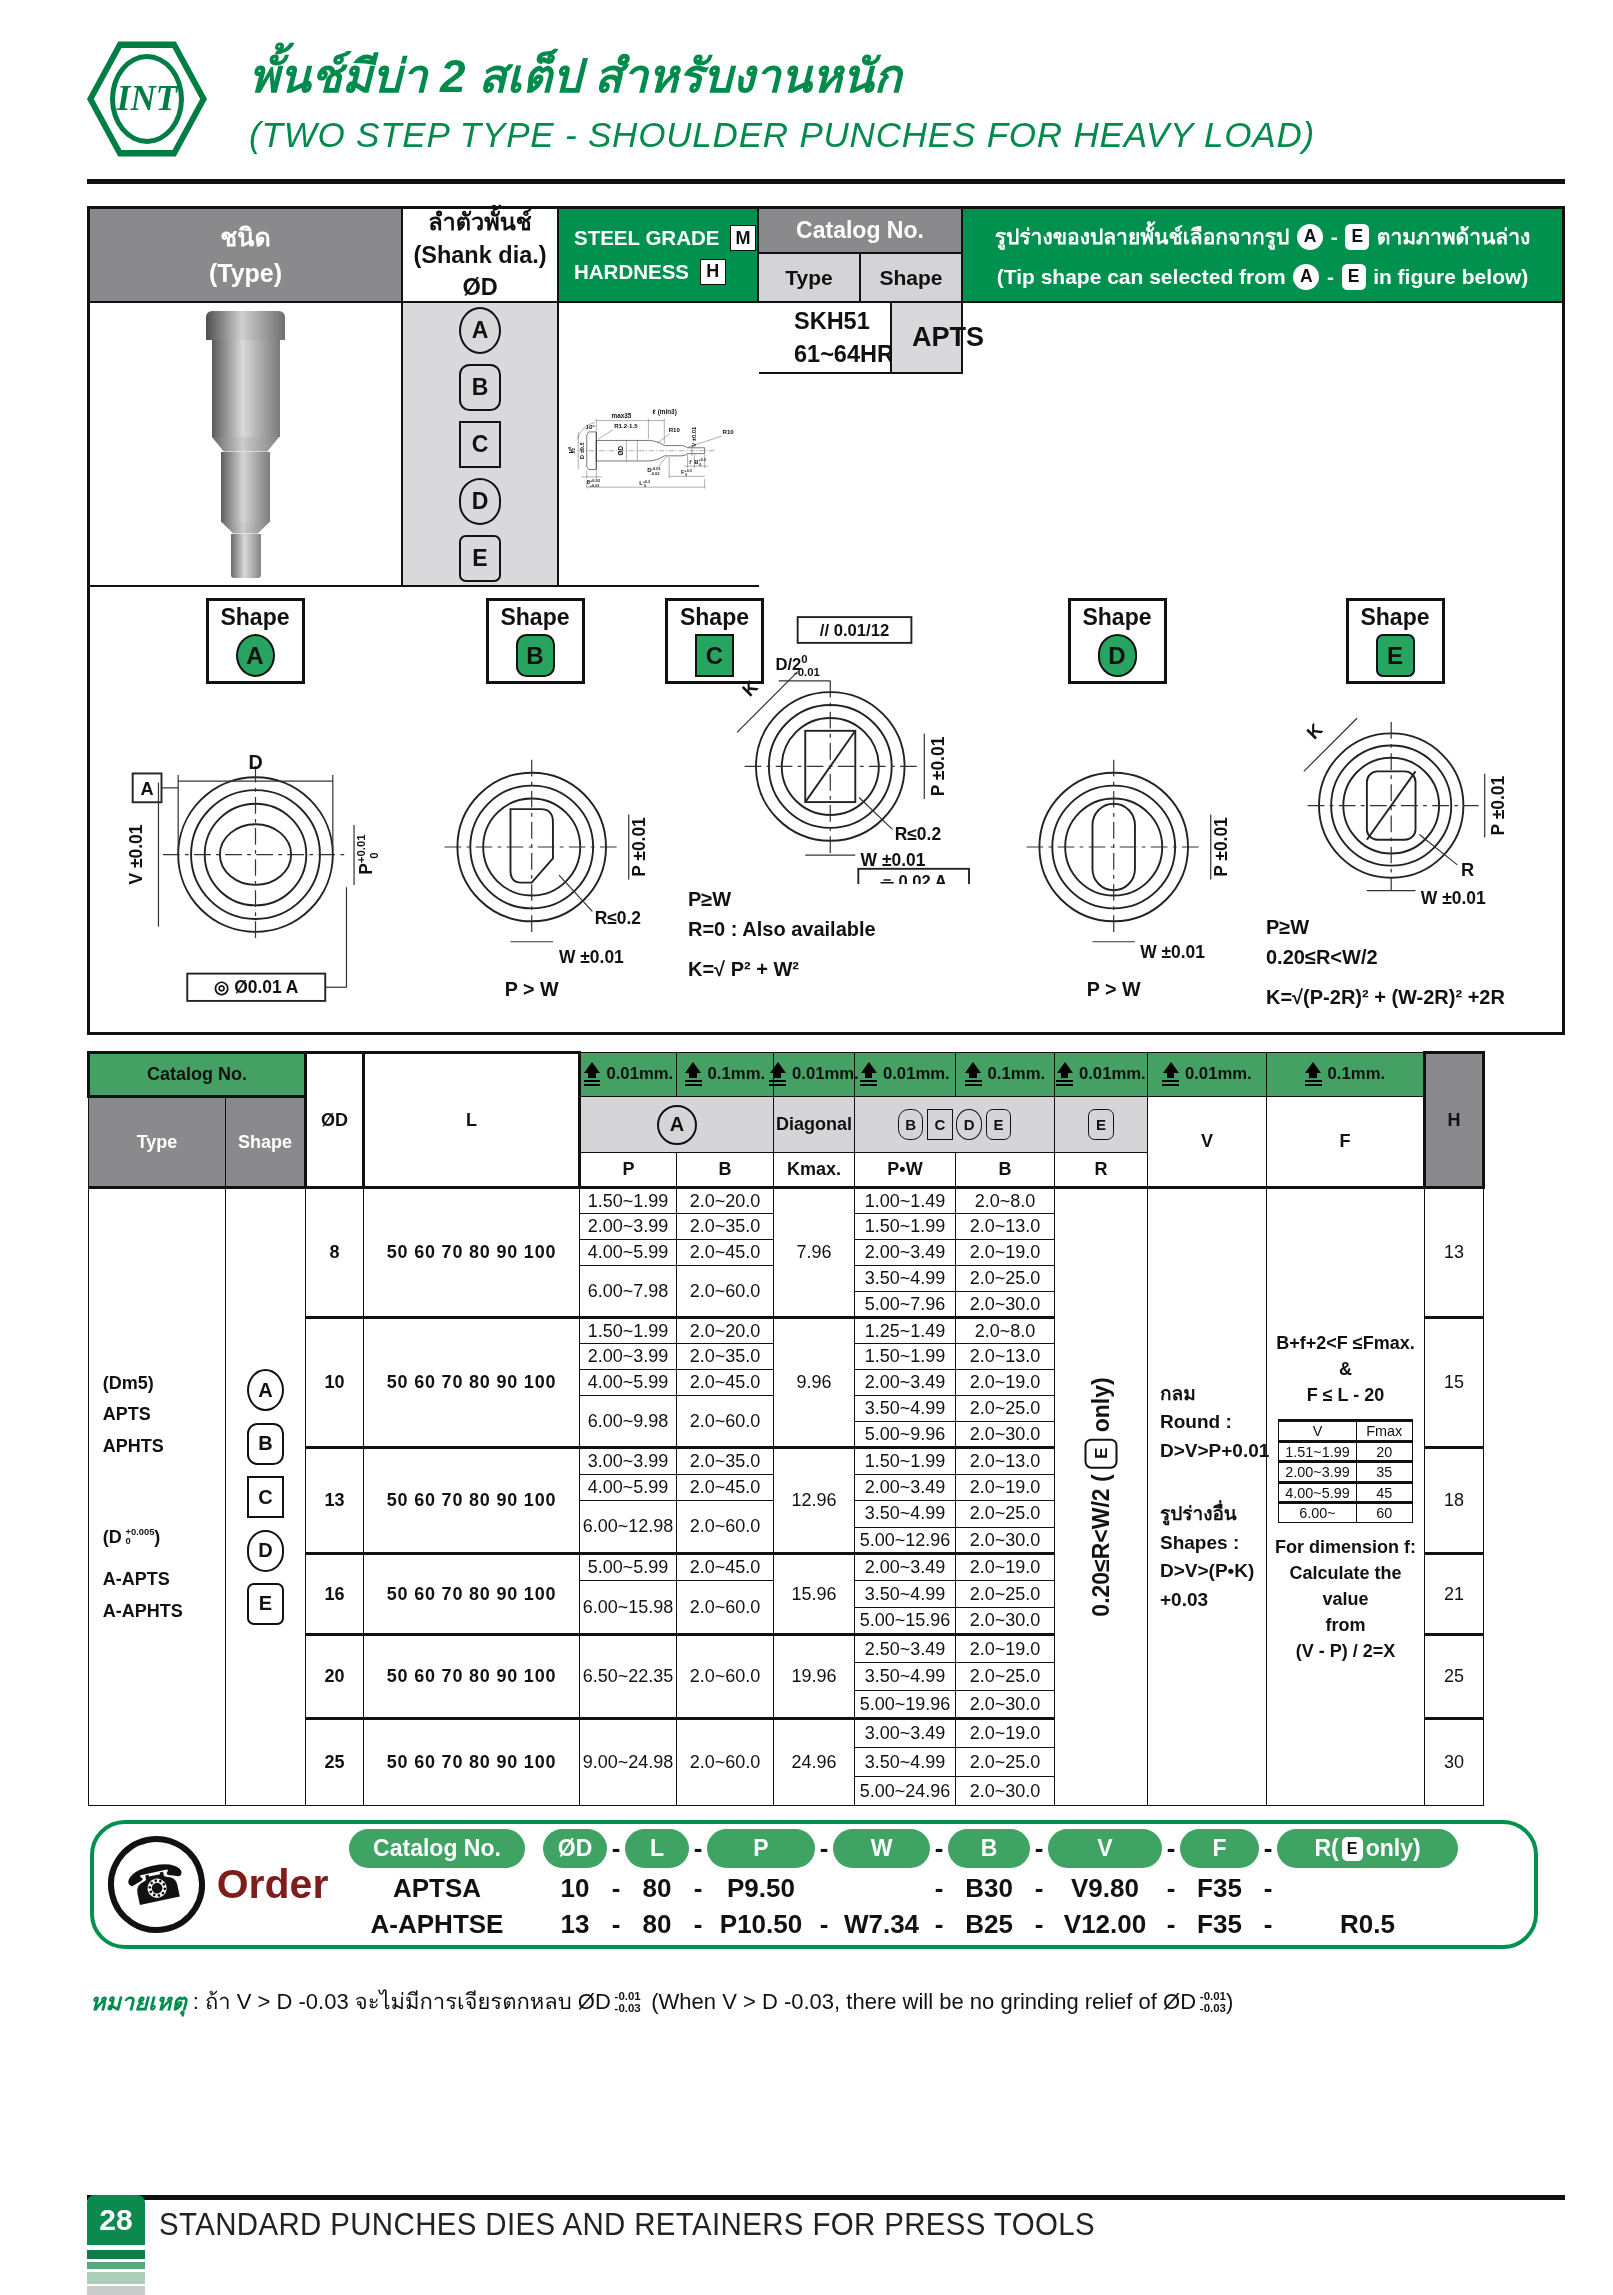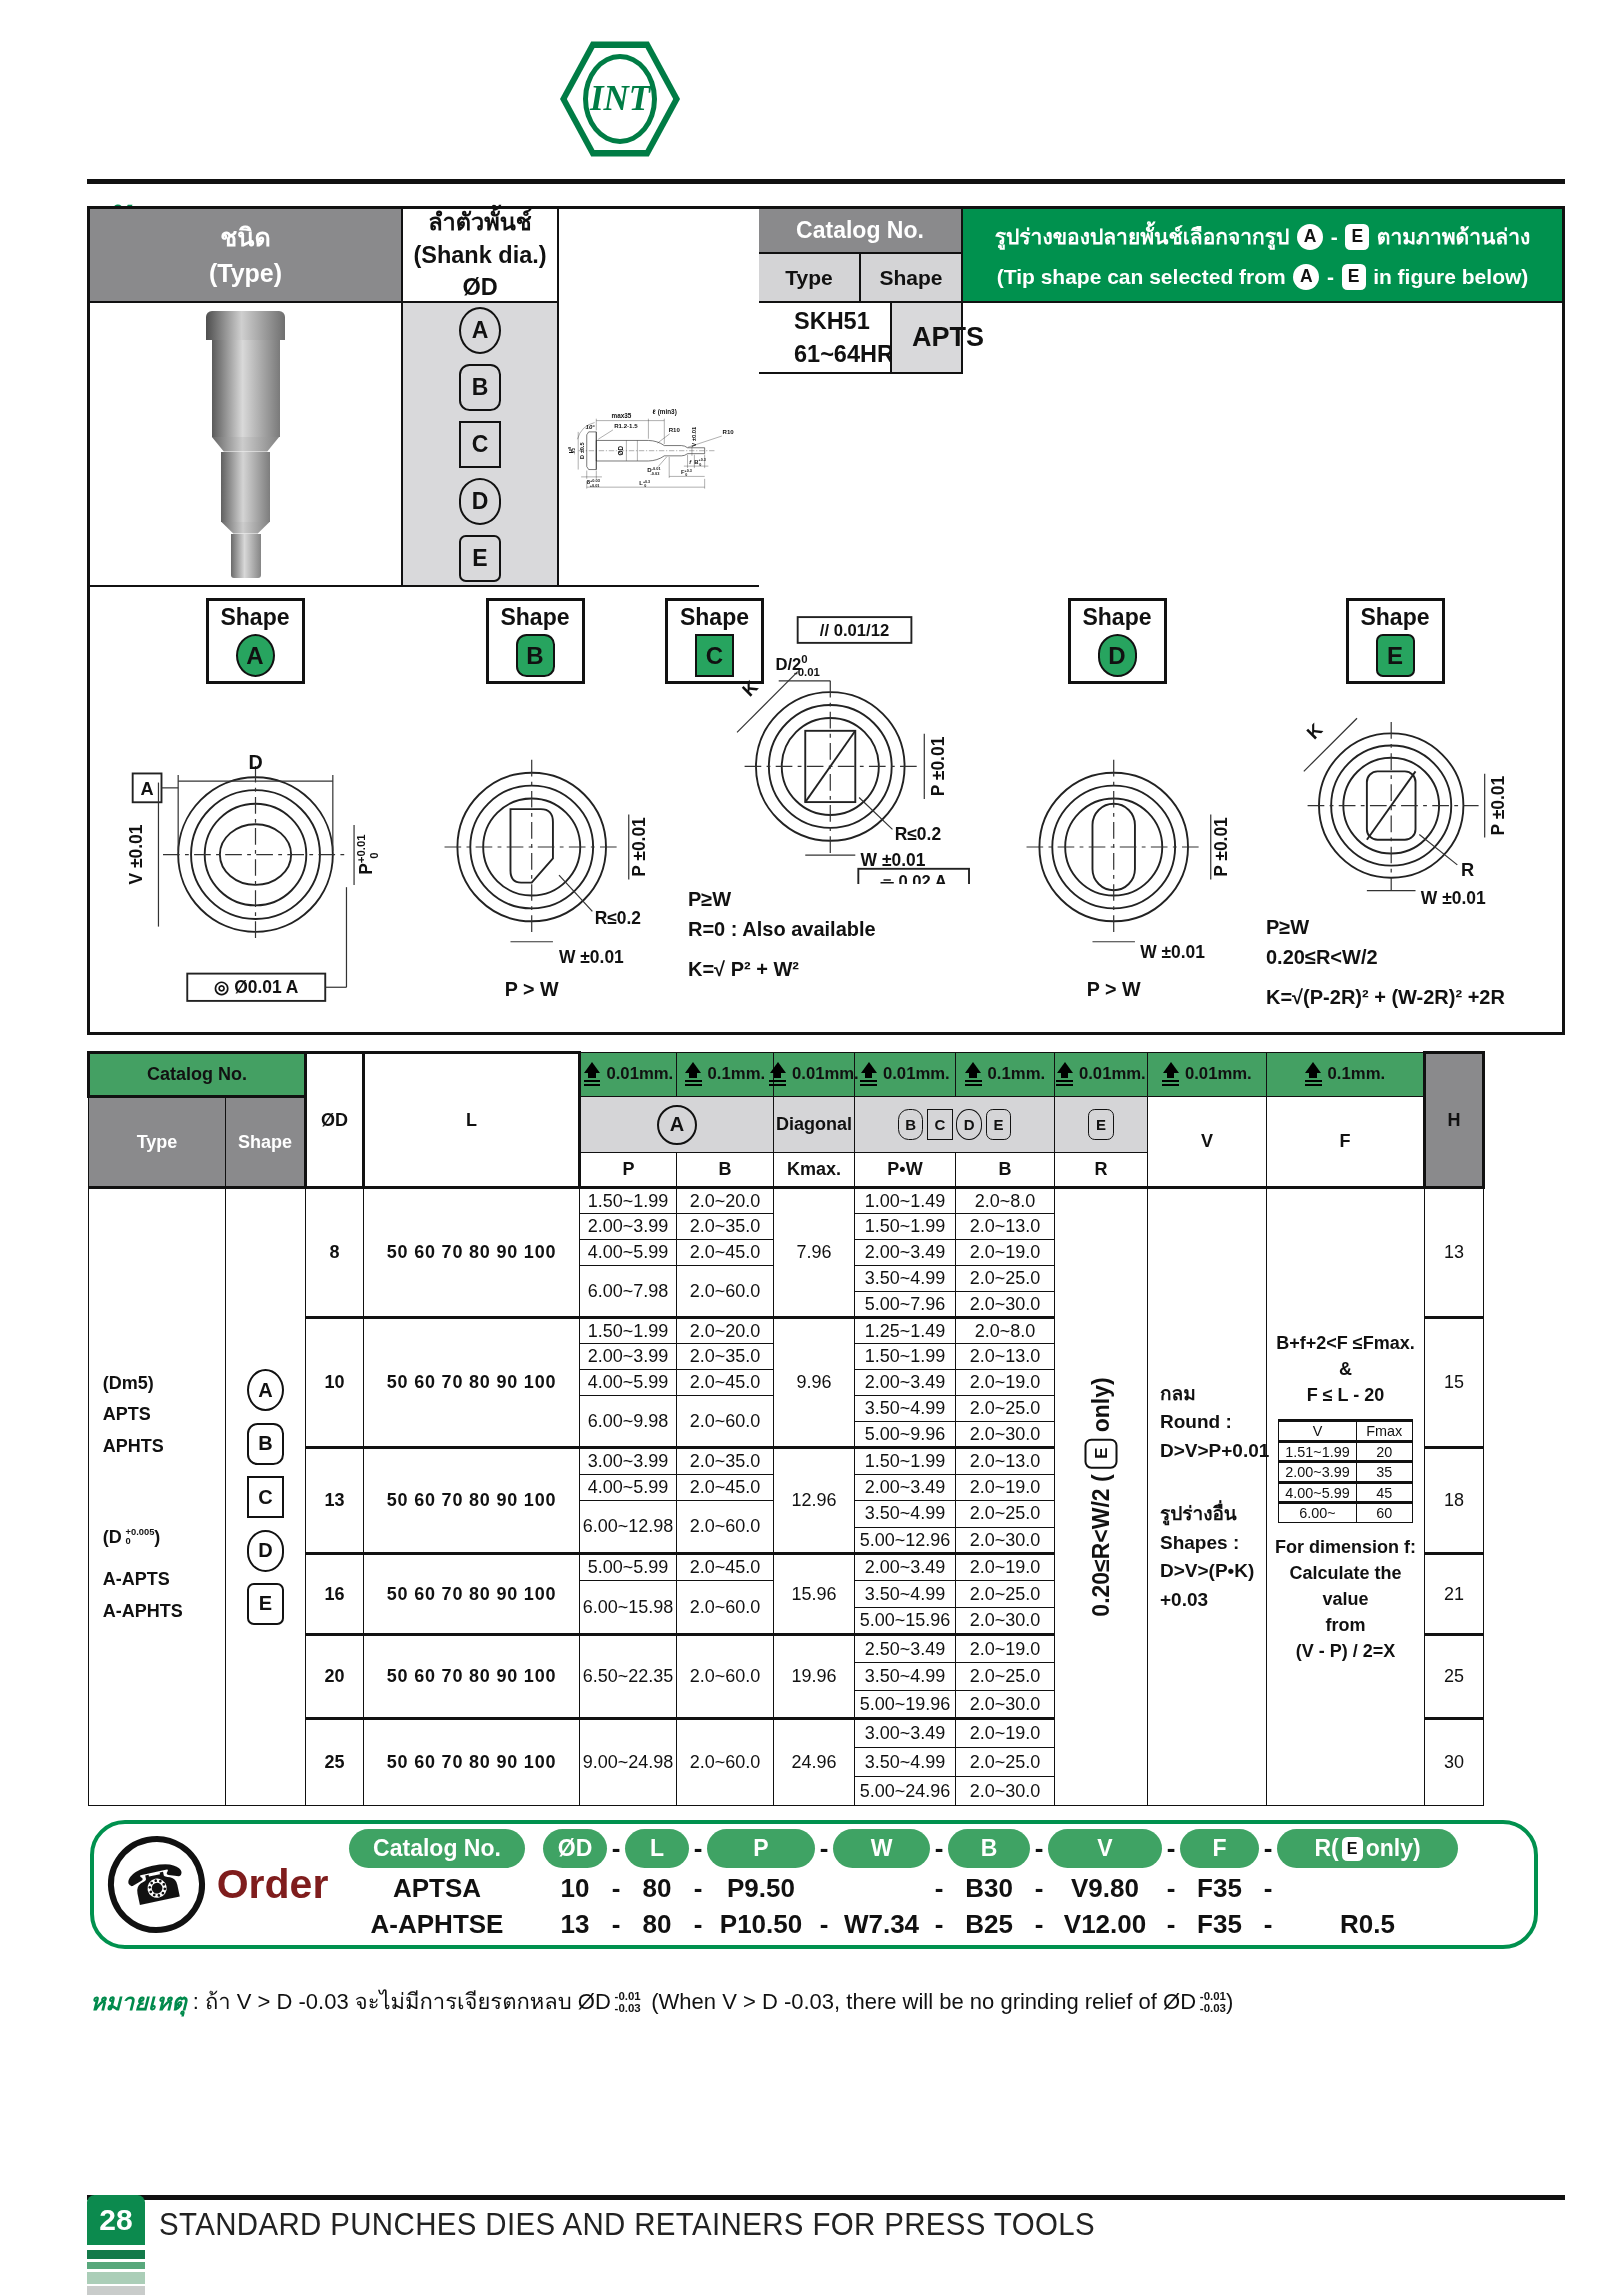--- a/index.html
+++ b/index.html
@@ -1,18 +1,18 @@
 <!DOCTYPE html>
 <html style="font-size:12px"><head>
 <meta charset="utf-8">
 <style>
   html,body{margin:0;padding:0;background:#e8e8e8;}
   .page{position:relative;width:1614px;height:2295px;background:#ffffff;font-family:"Liberation Sans",sans-serif;color:#111;overflow:hidden;}
   
-  .hdr{position:absolute;left:87px;top:39px;display:flex;gap:42px;align-items:center;flex-direction:column;}
+  .hdr{position:absolute;left:87px;top:39px;display:flex;gap:42px;}
   .hex{position:relative;width:120px;height:120px;}
   .hex-o{position:absolute;inset:0;background:#007c45;clip-path:polygon(26% 2%,74% 2%,100% 50%,74% 98%,26% 98%,0% 50%);}
   .hex-i{position:absolute;inset:6.8px;background:#fff;clip-path:polygon(26% 2%,74% 2%,100% 50%,74% 98%,26% 98%,0% 50%);}
   .hex-ring{position:absolute;inset:15px 23px;border:5.3px solid #007c45;border-radius:50%;}
   .hex-txt{position:absolute;inset:0;display:flex;align-items:center;justify-content:center;font-family:"Liberation Serif",serif;font-style:italic;font-weight:bold;font-size:35px;color:#007c45;}
   .titles{display:flex;flex-direction:column;gap:3px;}
   .t-th{font-size:46px;font-weight:bold;font-style:italic;color:#008a4c;}
   .t-en{font-size:35px;font-weight:normal;font-style:italic;color:#008a4c;letter-spacing:0.8px;}
   .hrule{position:absolute;left:87px;top:179px;width:1478px;height:5.3px;background:#111;}
   
@@ -155,20 +155,30 @@
     <div class="specgrid">
 
       <div class="sc h-gray">
         <span>ชนิด</span>
         <span>(Type)</span>
       </div>
       <div class="sc h-white">
         <span>ลำตัวพั้นช์</span>
         <span>(Shank dia.) ØD</span>
       </div>
+      <div class="sc h-green">
+        <span class="gr-line">
+            <span>STEEL GRADE</span>
+            <span class="mh-badge">M</span>
+          </span>
+        <span class="gr-line">
+            <span>HARDNESS</span>
+            <span class="mh-badge">H</span>
+          </span>
+      </div>
       <div class="sc" style="grid-column:4/6;padding:0;">
         <div class="cat-stack">
           <div class="cat-top">Catalog No.</div>
           <div class="cat-bot">
             <div>Type</div>
             <div>Shape</div>
           </div>
         </div>
       </div>
       <div class="sc tipbanner">

